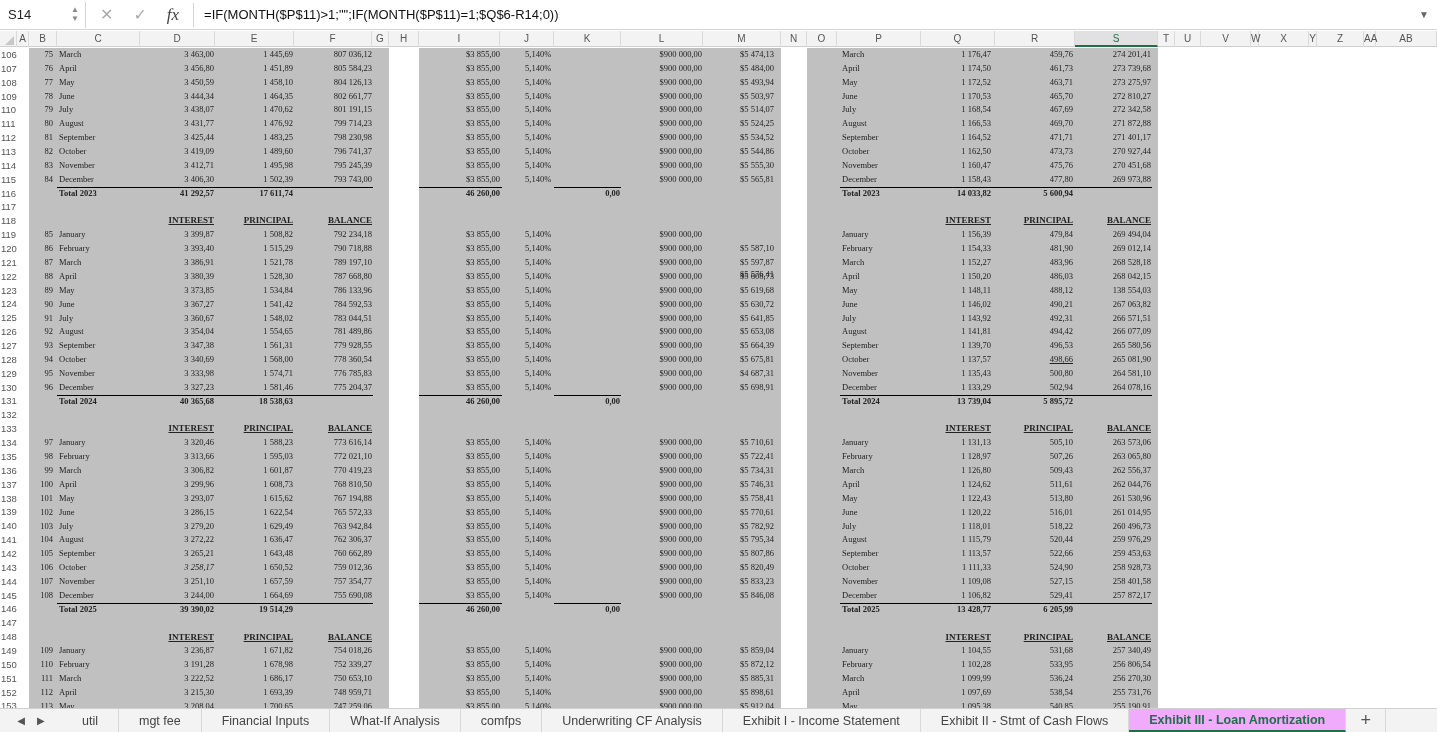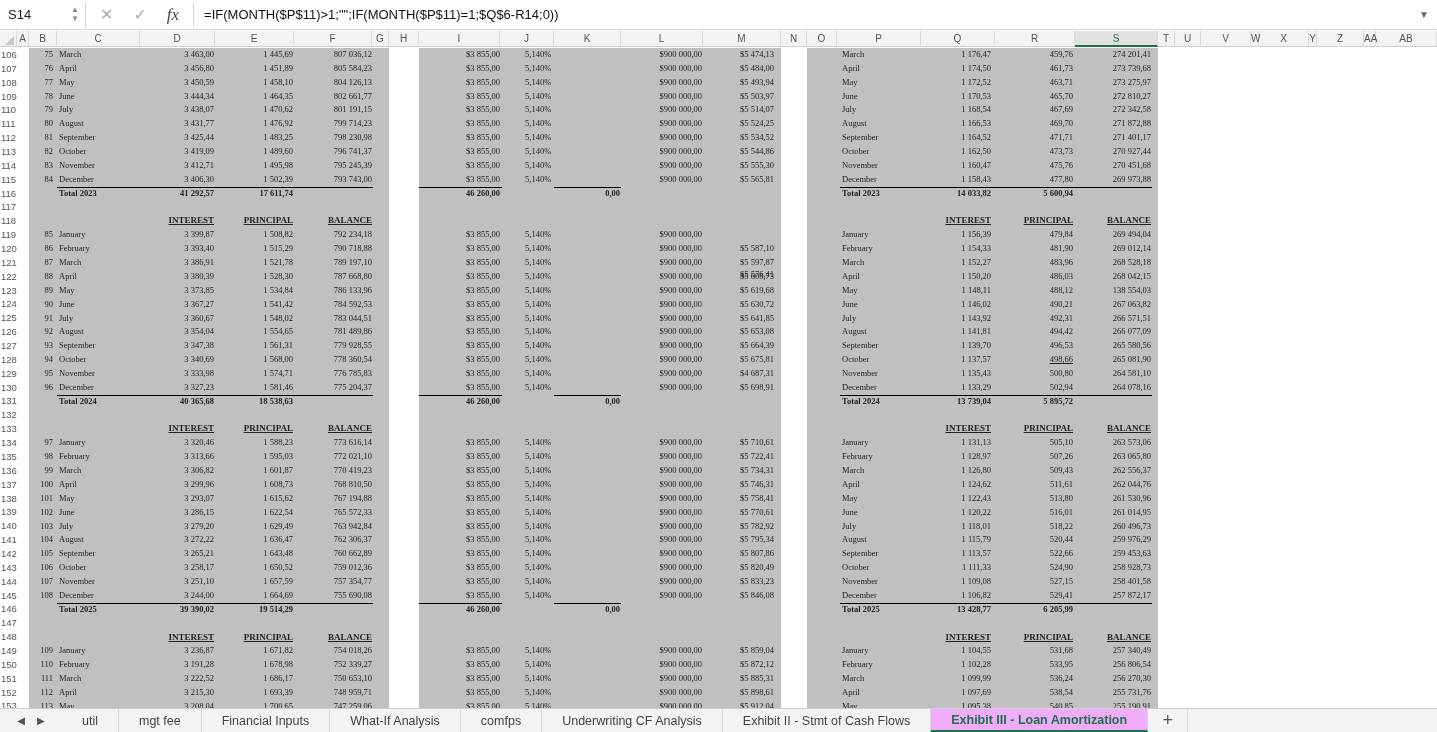--- a/index.html
+++ b/index.html
@@ -537,21 +537,21 @@
     <div class="cell " style="left: 42px; width: 80px; top: 499.32px;">September</div>
     <div class="cell r" style="left: 123px; width: 74px; top: 499.32px;">3 265,21</div>
     <div class="cell r" style="left: 198px; width: 78px; top: 499.32px;">1 643,48</div>
     <div class="cell r" style="left: 277px; width: 78px; top: 499.32px;">760 662,89</div>
     <div class="cell r" style="left: 402px; width: 81px; top: 499.32px;">$3 855,00</div>
     <div class="cell " style="left: 508px; width: 40px; top: 499.32px;">5,140%</div>
     <div class="cell r" style="left: 604px; width: 81px; top: 499.32px;">$900 000,00</div>
     <div class="cell r" style="left: 686px; width: 71px; top: 499.32px;">$5 807,86</div>
     <div class="cell r" style="left: 12px; width: 24px; top: 513.19px;">106</div>
     <div class="cell " style="left: 42px; width: 80px; top: 513.19px;">October</div>
-    <div class="cell r" style="left: 123px; width: 74px; top: 513.19px;">3 258,17</div>
+    <div class="cell r" style="left: 123px; width: 74px; top: 513.19px; font-style: italic;">3 258,17</div>
     <div class="cell r" style="left: 198px; width: 78px; top: 513.19px;">1 650,52</div>
     <div class="cell r" style="left: 277px; width: 78px; top: 513.19px;">759 012,36</div>
     <div class="cell r" style="left: 402px; width: 81px; top: 513.19px;">$3 855,00</div>
     <div class="cell " style="left: 508px; width: 40px; top: 513.19px;">5,140%</div>
     <div class="cell r" style="left: 604px; width: 81px; top: 513.19px;">$900 000,00</div>
     <div class="cell r" style="left: 686px; width: 71px; top: 513.19px;">$5 820,49</div>
     <div class="cell r" style="left: 12px; width: 24px; top: 527.06px;">107</div>
     <div class="cell " style="left: 42px; width: 80px; top: 527.06px;">November</div>
     <div class="cell r" style="left: 123px; width: 74px; top: 527.06px;">3 251,10</div>
     <div class="cell r" style="left: 198px; width: 78px; top: 527.06px;">1 657,59</div>
@@ -706,16 +706,17 @@
   <div class="tab-nav">
     <span>◀</span>
     <span>▶</span>
   </div>
 <div class="tab">util</div>
     <div class="tab">mgt fee</div>
     <div class="tab">Financial Inputs</div>
     <div class="tab">What-If Analysis</div>
     <div class="tab">comfps</div>
     <div class="tab">Underwriting CF Analysis</div>
+    <div class="tab">Exhibit I - Income Statement</div>
     <div class="tab">Exhibit II - Stmt of Cash Flows</div>
     <div class="tab active">Exhibit III - Loan Amortization</div>
     <div class="tab-add">+</div>
   </div>
 
 </body></html>

